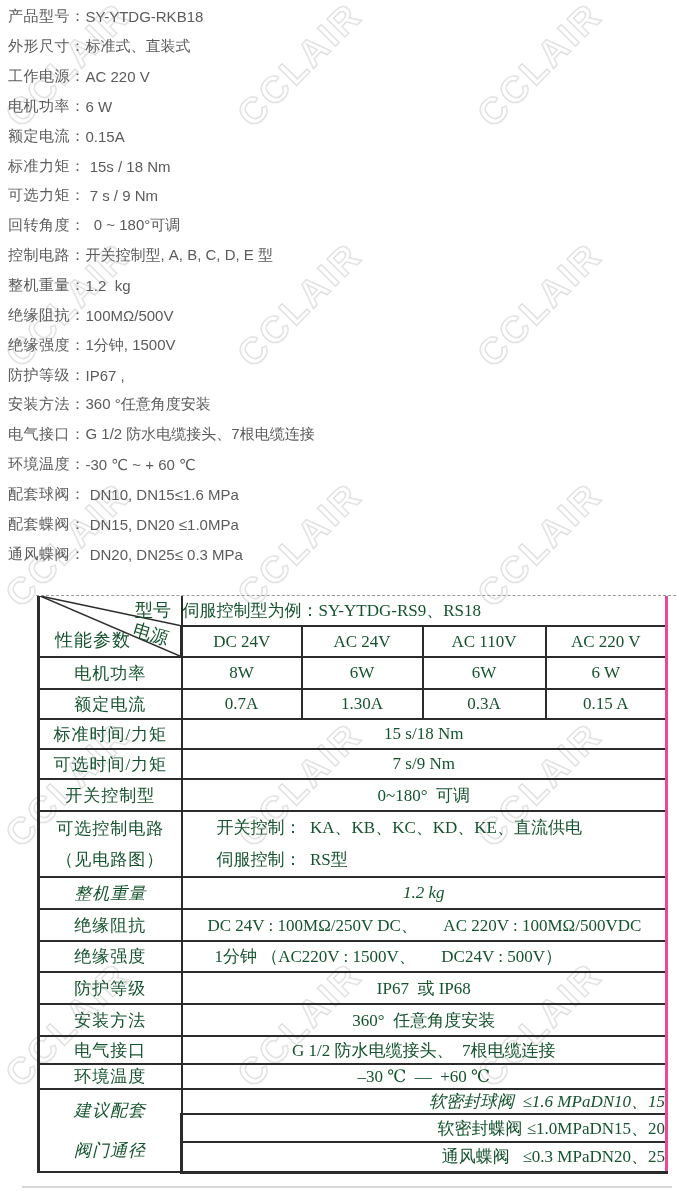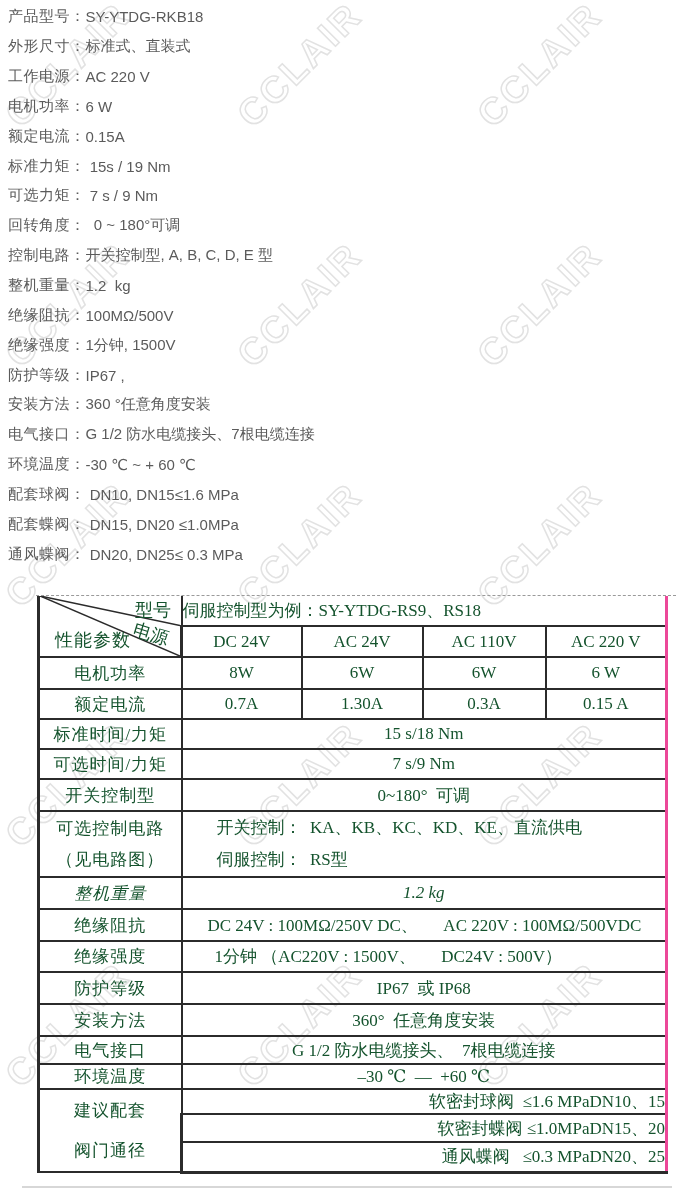--- a/index.html
+++ b/index.html
@@ -84,21 +84,21 @@
       <div class="watermark" style="left: 300px; top: 1025px;">CCLAIR</div>
       <div class="watermark" style="left: 540px; top: 1025px;">CCLAIR</div>
     </div>
 
   <ul class="spec-list">
       <li><span class="spec-label">产品型号：</span><span class="spec-value">SY-YTDG-RKB18</span></li>
       <li><span class="spec-label">外形尺寸：</span><span class="spec-value">标准式、直装式</span></li>
       <li><span class="spec-label">工作电源：</span><span class="spec-value">AC 220 V</span></li>
       <li><span class="spec-label">电机功率：</span><span class="spec-value">6 W</span></li>
       <li><span class="spec-label">额定电流：</span><span class="spec-value">0.15A</span></li>
-      <li><span class="spec-label">标准力矩：</span><span class="spec-value"> 15s / 19 Nm</span></li>
+      <li><span class="spec-label">标准力矩：</span><span class="spec-value"> 15s / 18 Nm</span></li>
       <li><span class="spec-label">可选力矩：</span><span class="spec-value"> 7 s / 9 Nm</span></li>
       <li><span class="spec-label">回转角度：</span><span class="spec-value">  0 ~ 180°可调</span></li>
       <li><span class="spec-label">控制电路：</span><span class="spec-value">开关控制型, A, B, C, D, E 型</span></li>
       <li><span class="spec-label">整机重量：</span><span class="spec-value">1.2  kg</span></li>
       <li><span class="spec-label">绝缘阻抗：</span><span class="spec-value">100MΩ/500V</span></li>
       <li><span class="spec-label">绝缘强度：</span><span class="spec-value">1分钟, 1500V</span></li>
       <li><span class="spec-label">防护等级：</span><span class="spec-value">IP67 ,</span></li>
       <li><span class="spec-label">安装方法：</span><span class="spec-value">360 °任意角度安装</span></li>
       <li><span class="spec-label">电气接口：</span><span class="spec-value">G 1/2 防水电缆接头、7根电缆连接</span></li>
       <li><span class="spec-label">环境温度：</span><span class="spec-value">-30 ℃ ~ + 60 ℃</span></li>
@@ -195,21 +195,21 @@
             <td class="sp c" colspan="4">360°  任意角度安装</td>
           </tr>
           <tr style="height: 28px;">
             <td class="lbl">电气接口</td>
             <td class="sp c" colspan="4">G 1/2 防水电缆接头、  7根电缆连接</td>
           </tr>
           <tr style="height: 25px;">
             <td class="lbl">环境温度</td>
             <td class="sp c" colspan="4">–30 ℃  —  +60 ℃</td>
           </tr>
-          <tr style="height: 22px;">
+          <tr style="height: 22px; font-style: italic;">
             <td class="lbl2" rowspan="3" style="vertical-align: middle;">
               <div style="line-height: 40px;">建议配套</div>
               <div style="line-height: 40px;">阀门通径</div>
             </td>
             <td class="valve" colspan="4"><span class="vname">软密封球阀  ≤1.6 MPa</span><span class="dn">DN10、15</span></td>
           </tr>
           <tr style="height: 28px;">
             <td class="valve" colspan="4"><span class="vname">软密封蝶阀 ≤1.0MPa</span><span class="dn">DN15、20</span></td>
           </tr>
           <tr style="height: 30px;">

